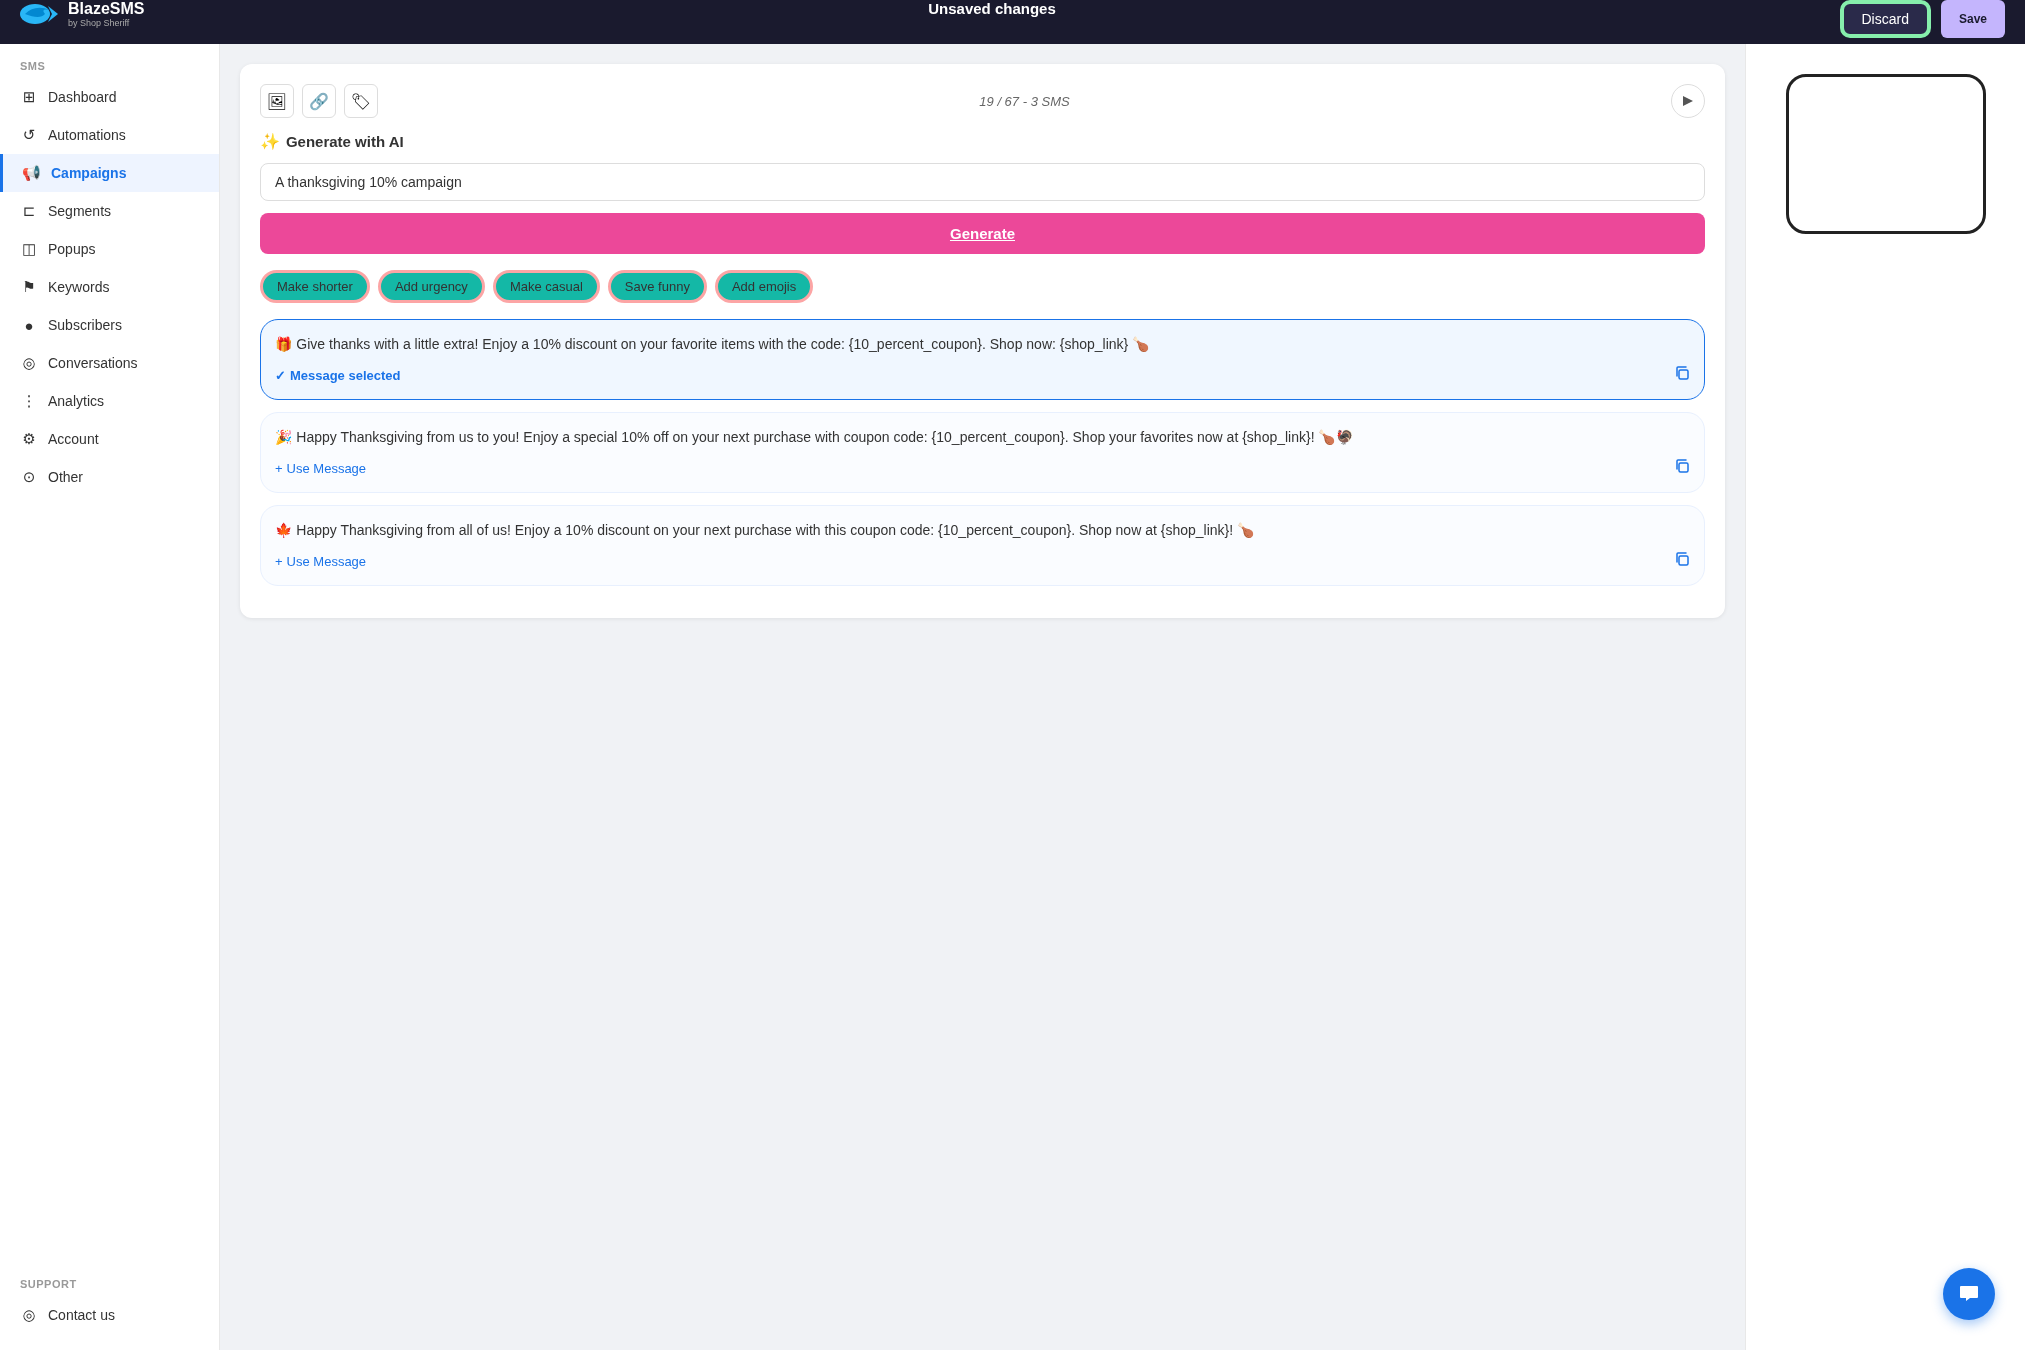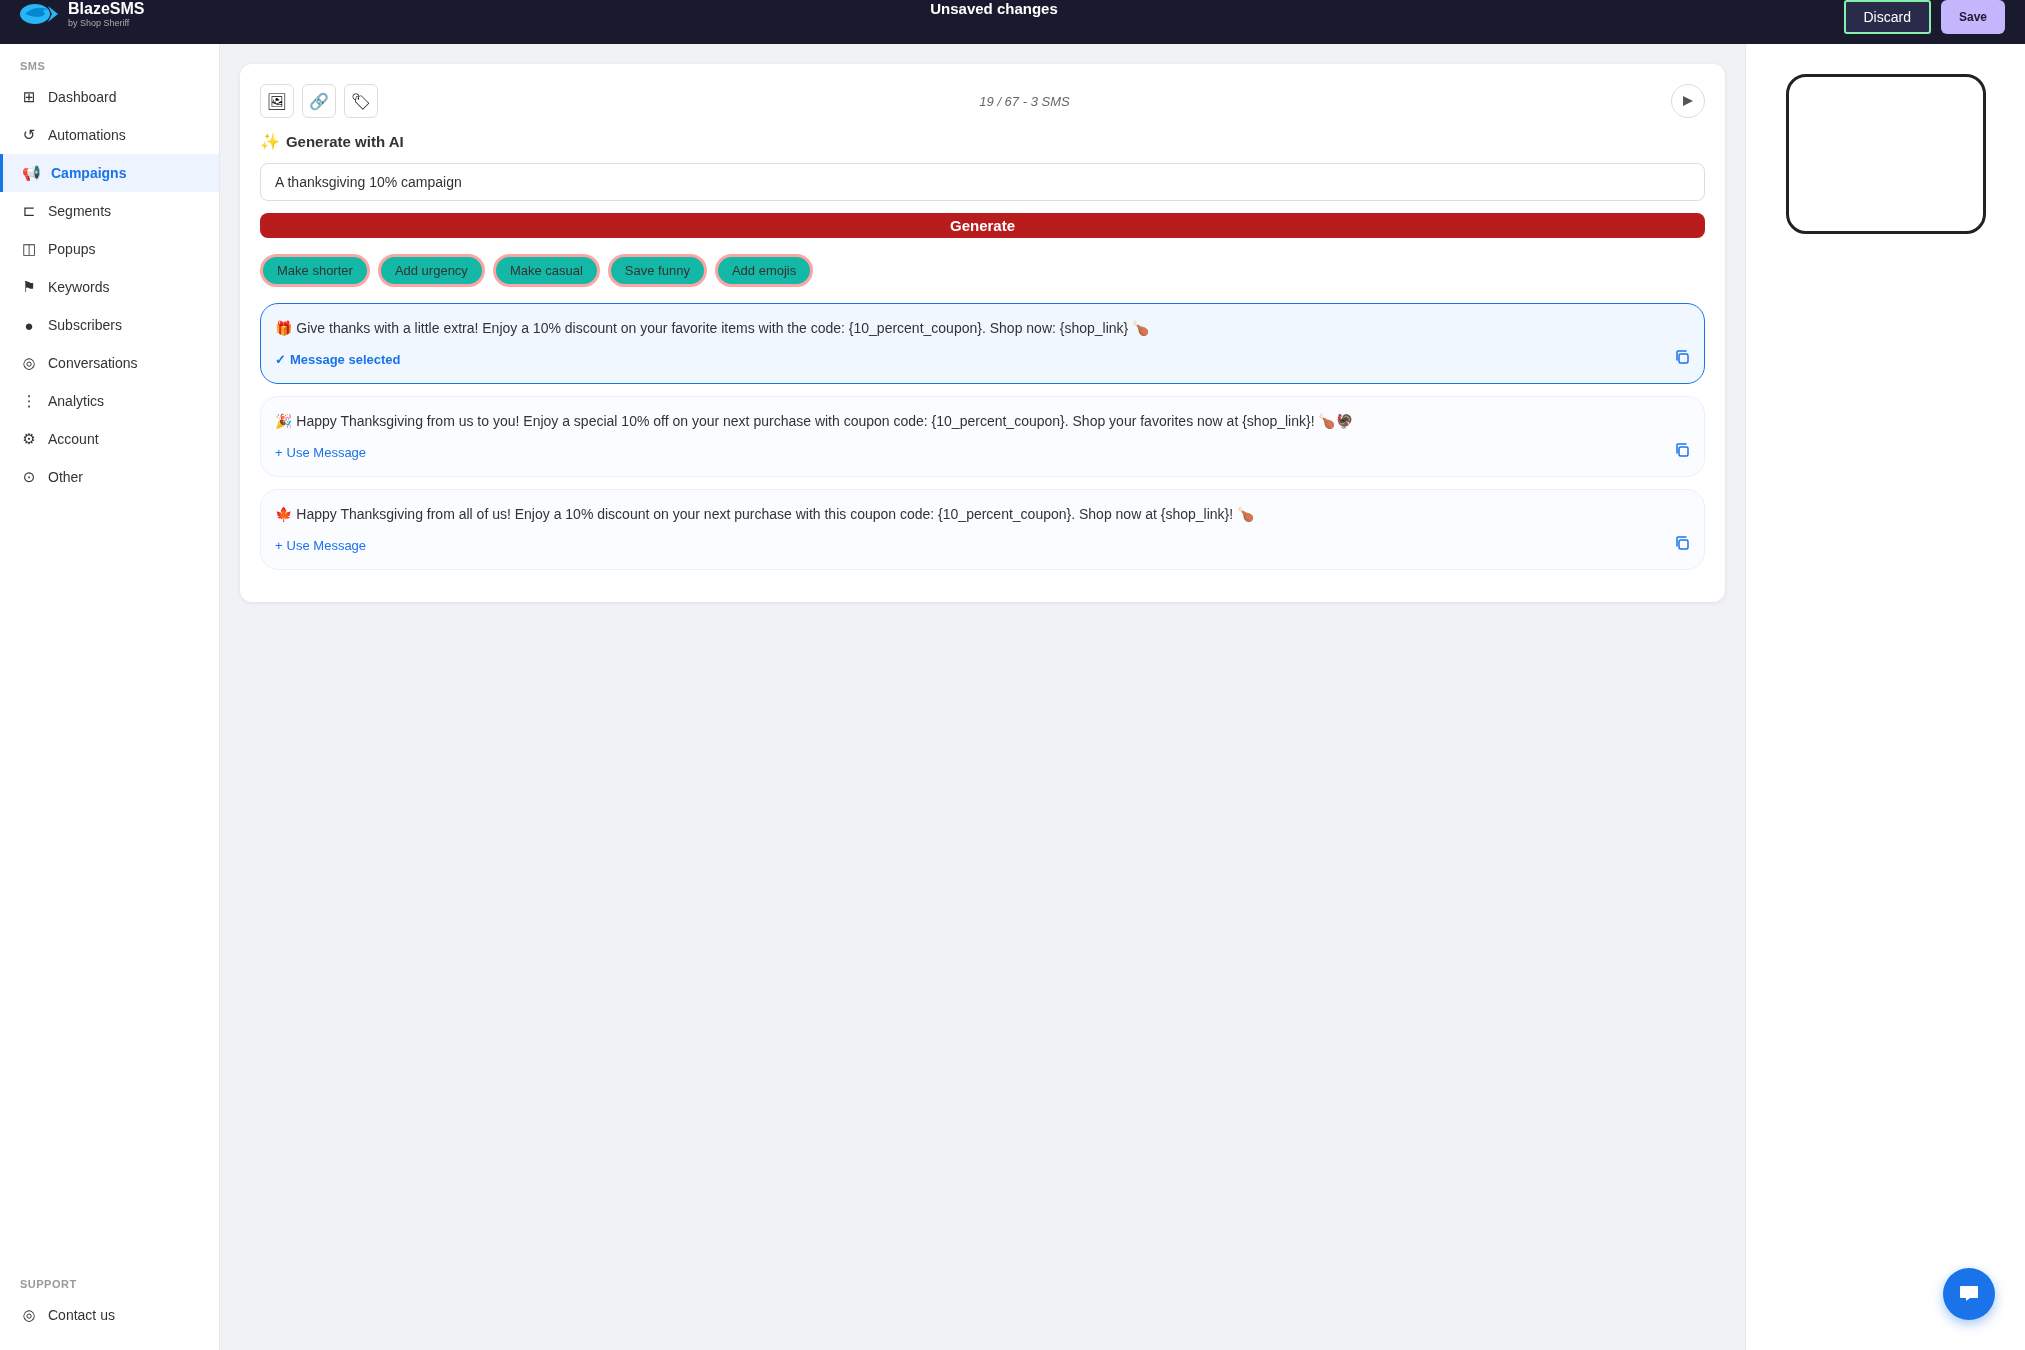--- a/index.html
+++ b/index.html
@@ -7,21 +7,21 @@
 
     
     .topbar { background: #1a1a2e; display: flex; align-items: flex-start; justify-content: space-between; padding: 0 20px; height: 44px; flex-shrink: 0; }
     .topbar-logo { display: flex; align-items: center; gap: 8px; }
     .logo-icon { width: 40px; height: 28px; }
     .logo-text { display: flex; flex-direction: column; }
     .logo-main { color: white; font-size: 16px; font-weight: 700; line-height: 1.1; }
     .logo-sub { color: #aaa; font-size: 9px; }
     .topbar-center { color: white; font-size: 15px; font-weight: 600; }
     .topbar-actions { display: flex; gap: 10px; }
-    .btn-discard { background: #2a2a4a; color: white; border: 2px solid #86efac; padding: 7px 18px; border-radius: 3px; cursor: pointer; font-size: 14px; }
+    .btn-discard { background: #2a2a4a; color: white; border: 4px solid #86efac; padding: 7px 18px; border-radius: 10px; cursor: pointer; font-size: 14px; }
     .btn-save { background: #c4b5fd; color: #1a1a2e; border: none; padding: 7px 18px; border-radius: 6px; cursor: pointer; font-size: 12px; font-weight: 600; }
 
     
     .main-layout { display: flex; flex: 1; overflow: hidden; }
 
     
     .sidebar { width: 220px; background: white; border-right: 1px solid #e8e8e8; display: flex; flex-direction: column; overflow-y: auto; flex-shrink: 0; }
     .sidebar-section-label { font-size: 11px; color: #999; font-weight: 600; text-transform: uppercase; padding: 16px 20px 6px; letter-spacing: 0.5px; }
     .sidebar-item { display: flex; align-items: center; gap: 10px; padding: 10px 20px; cursor: pointer; color: #333; font-size: 14px; border-radius: 0; }
     .sidebar-item.active { background: #eef4ff; color: #1a73e8; font-weight: 600; border-left: 3px solid #1a73e8; }
@@ -50,21 +50,21 @@
 
     
     .ai-header { display: flex; align-items: center; gap: 6px; margin-bottom: 12px; color: #333; font-size: 15px; font-weight: 600; }
     .ai-icon { font-size: 16px; }
 
     
     .ai-question { font-size: 14px; color: #444; margin-bottom: 8px; }
     .ai-input { width: 100%; border: 1px solid #ddd; border-radius: 8px; padding: 10px 14px; font-size: 14px; color: #333; outline: none; margin-bottom: 12px; }
 
     
-    .generate-btn { width: 100%; background: #b91c1c; color: white; border: none; padding: 4px; border-radius: 8px; font-size: 15px; font-weight: 600; cursor: pointer; margin-bottom: 16px; }
+    .generate-btn { width: 100%; background: #ec4899; color: white; border: none; padding: 12px; border-radius: 8px; font-size: 15px; font-weight: 600; cursor: pointer; margin-bottom: 16px; text-decoration: underline; }
 
     
     .quick-actions { display: flex; gap: 8px; flex-wrap: wrap; margin-bottom: 16px; }
     .pill { background: #14b8a6; border: 3px solid #fca5a5; border-radius: 20px; padding: 6px 14px; font-size: 13px; cursor: pointer; color: #333; white-space: nowrap; }
 
     
     .message-option { border: 1.5px solid #e8f0fe; border-radius: 18px; padding: 14px; margin-bottom: 12px; background: #fafcff; }
     .message-option.selected { border-color: #1a73e8; background: #f0f7ff; }
     .message-text { font-size: 14px; color: #333; line-height: 1.5; margin-bottom: 10px; }
     .message-footer { display: flex; align-items: center; justify-content: space-between; }

